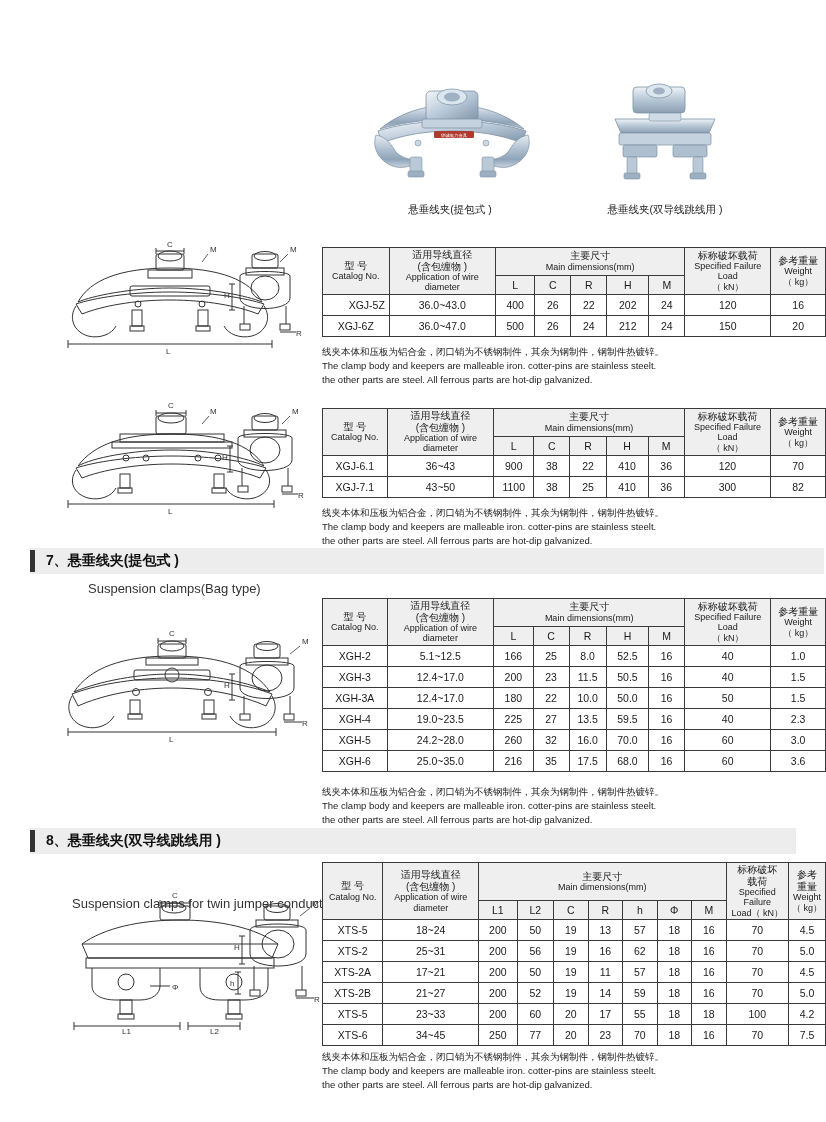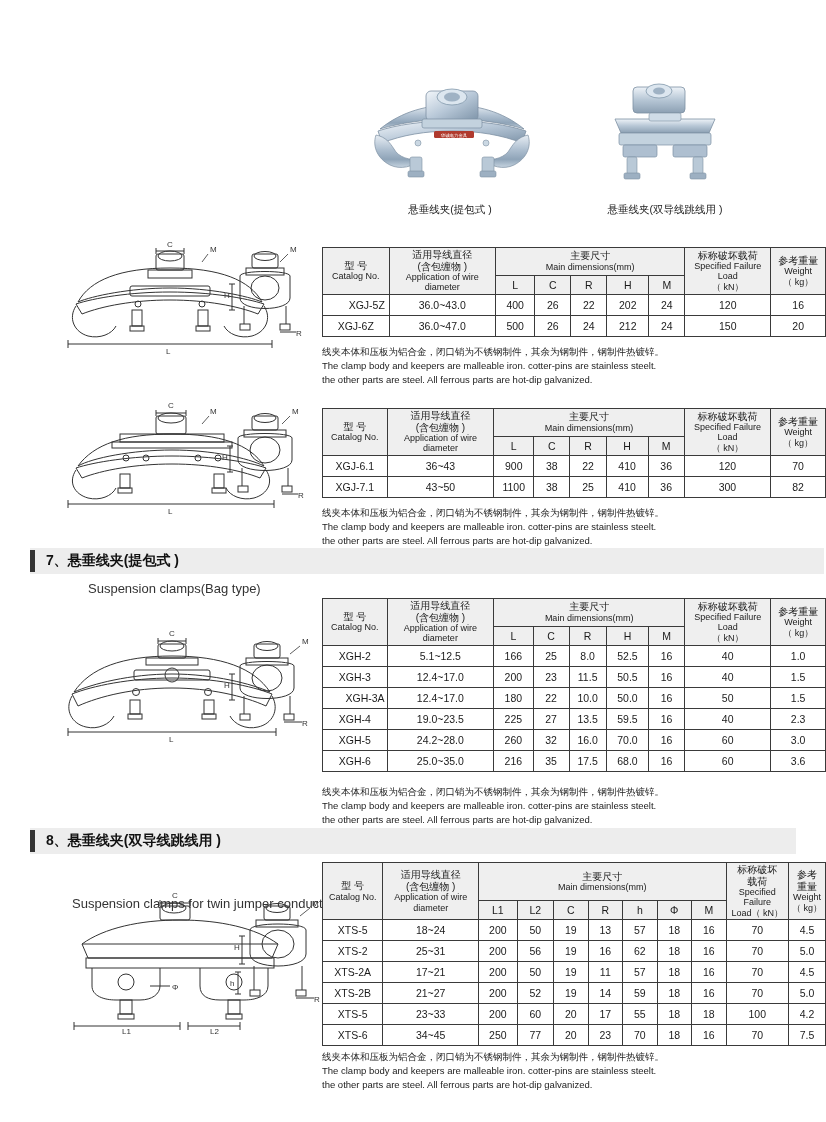--- a/index.html
+++ b/index.html
@@ -463,21 +463,21 @@
         <td>12.4~17.0</td>
         <td>200</td>
         <td>23</td>
         <td>11.5</td>
         <td>50.5</td>
         <td>16</td>
         <td>40</td>
         <td>1.5</td>
       </tr>
       <tr>
-        <td style="height:18px;text-align:right;">XGH-3A</td>
+        <td style="height:18px;">XGH-3A</td>
         <td>12.4~17.0</td>
         <td>180</td>
         <td>22</td>
         <td>10.0</td>
         <td>50.0</td>
         <td>16</td>
         <td>50</td>
         <td>1.5</td>
       </tr>
       <tr>

